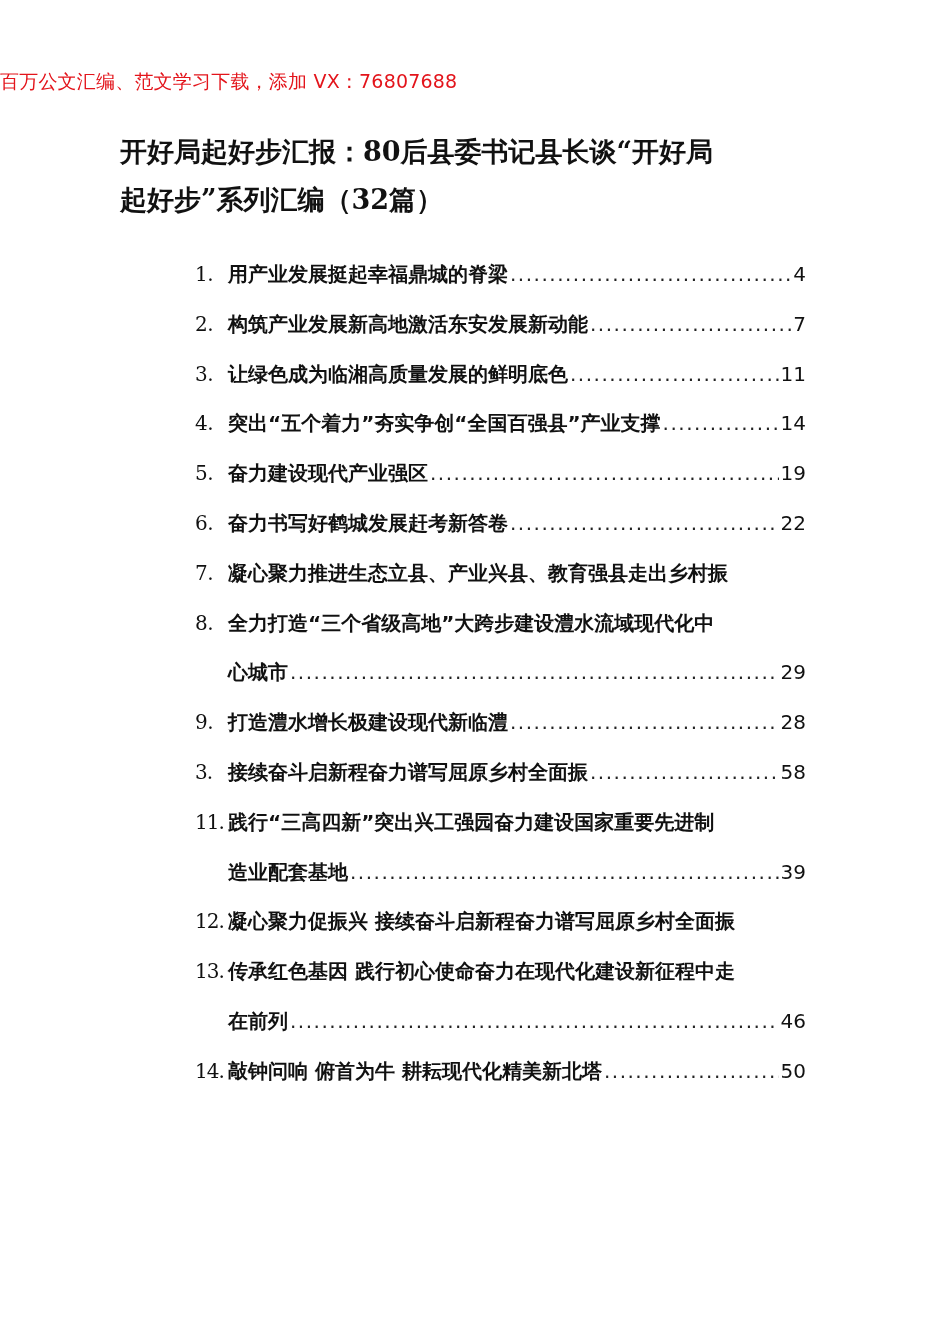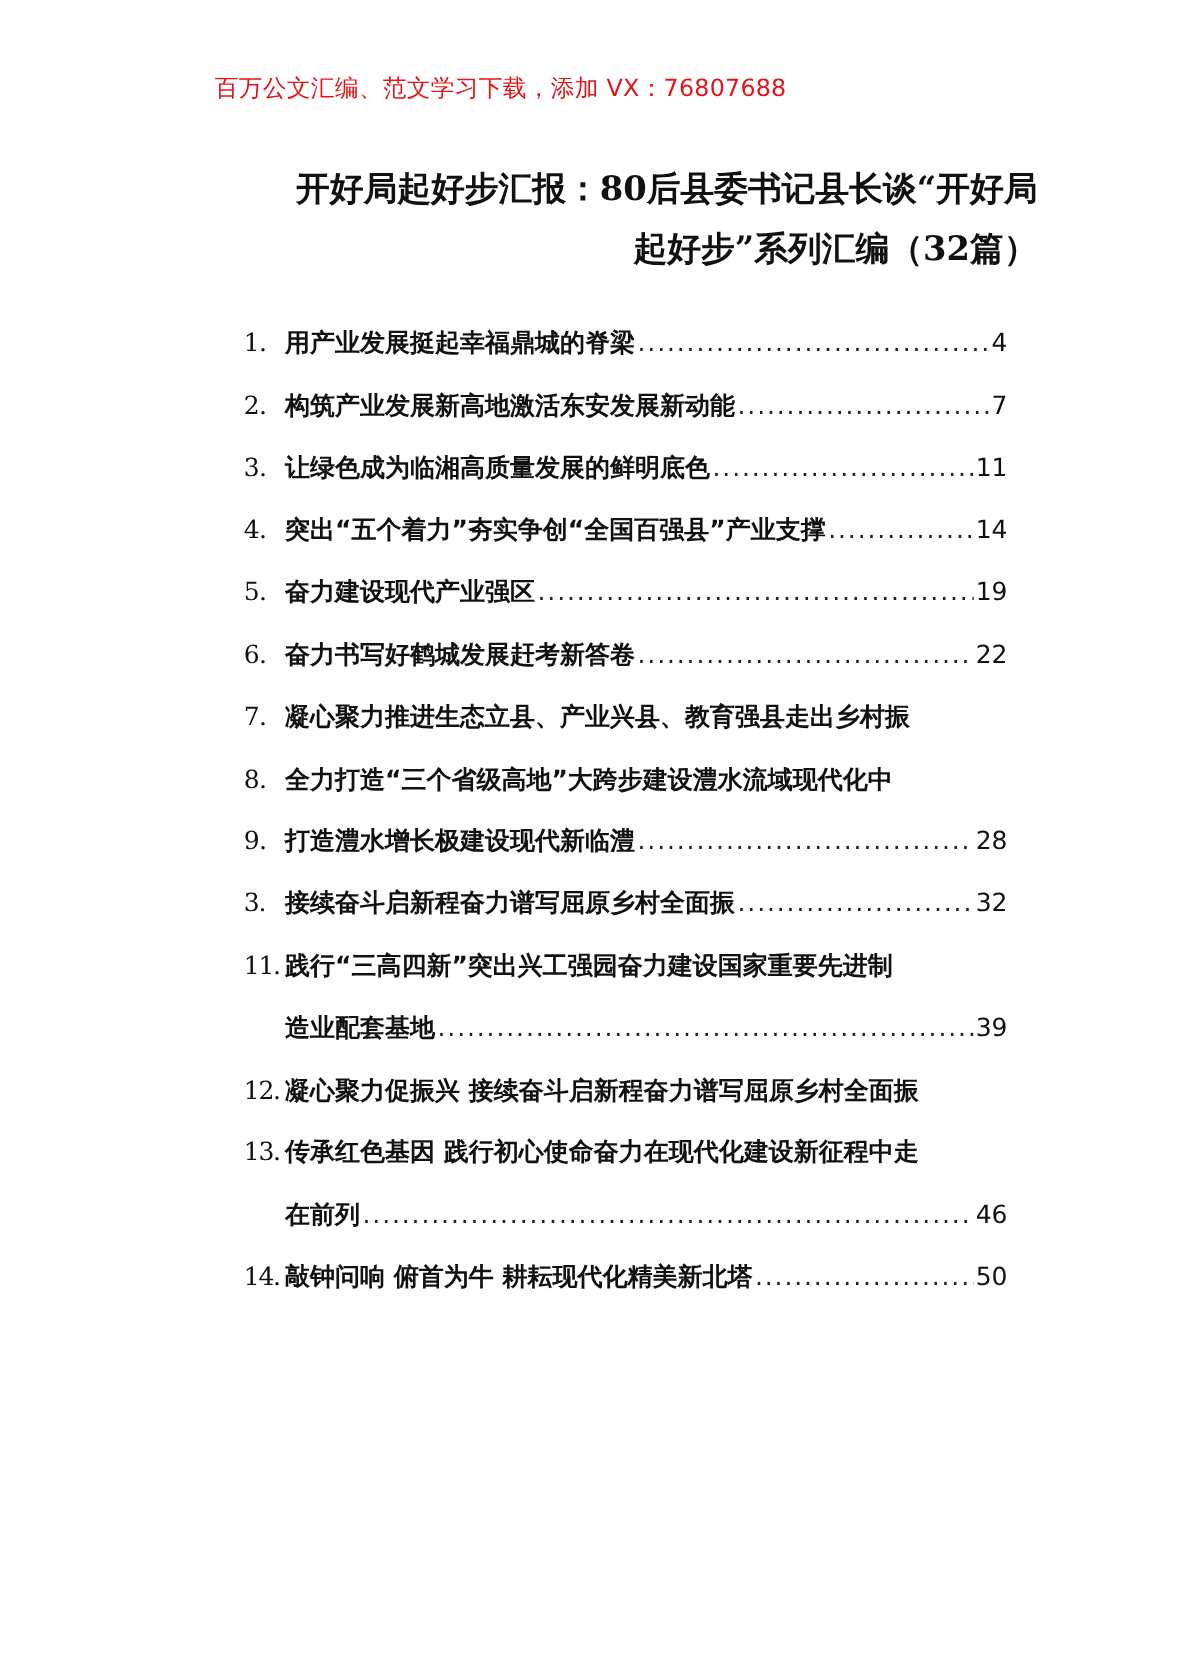--- a/index.html
+++ b/index.html
@@ -10,35 +10,34 @@
     body {
       width: 950px;
       height: 1344px;
       position: relative;
       overflow: hidden;
       font-family: "DejaVu Sans", "Liberation Sans", sans-serif;
       color: #111111;
     }
     .page-header {
       position: absolute;
-      top: 56px;
+      top: 66px;
       left: 0;
       width: 801px;
-      text-align: center;
       font-size: 19px;
       line-height: 30px;
       color: #e3141b;
       letter-spacing: 0.2px;
     }
     .doc-title {
       position: absolute;
       top: 128px;
       left: 120px;
       width: 710px;
-      text-align: right;
+      text-align: left;
       font-family: "DejaVu Serif", "Liberation Serif", serif;
       font-weight: bold;
       font-size: 27px;
       line-height: 48px;
       color: #111111;
     }
     .doc-title span { display: block; white-space: nowrap; }
     .toc {
       position: absolute;
       top: 250px;
@@ -163,37 +162,43 @@
       <span class="toc-num">7.</span>
       <span class="toc-text">凝心聚力推进生态立县、产业兴县、教育强县走出乡村振</span>
     </div>
   </div>
 
   <div class="toc-entry">
     <div class="toc-line">
       <span class="toc-num">8.</span>
       <span class="toc-text">全力打造“三个省级高地”大跨步建设澧水流域现代化中</span>
     </div>
+    <div class="toc-line">
+      <span class="toc-indent"></span>
+      <span class="toc-text">心城市</span>
+      <span class="toc-leader"></span>
+      <span class="toc-page">29</span>
+    </div>
   </div>
 
   <div class="toc-entry">
     <div class="toc-line">
       <span class="toc-num">9.</span>
       <span class="toc-text">打造澧水增长极建设现代新临澧</span>
       <span class="toc-leader"></span>
       <span class="toc-page">28</span>
     </div>
   </div>
 
   <div class="toc-entry">
     <div class="toc-line">
       <span class="toc-num wide">3.</span>
       <span class="toc-text">接续奋斗启新程奋力谱写屈原乡村全面振</span>
       <span class="toc-leader"></span>
-      <span class="toc-page">32</span>
+      <span class="toc-page">58</span>
     </div>
   </div>
 
   <div class="toc-entry">
     <div class="toc-line">
       <span class="toc-num wide">11.</span>
       <span class="toc-text">践行“三高四新”突出兴工强园奋力建设国家重要先进制</span>
     </div>
     <div class="toc-line">
       <span class="toc-indent"></span>

